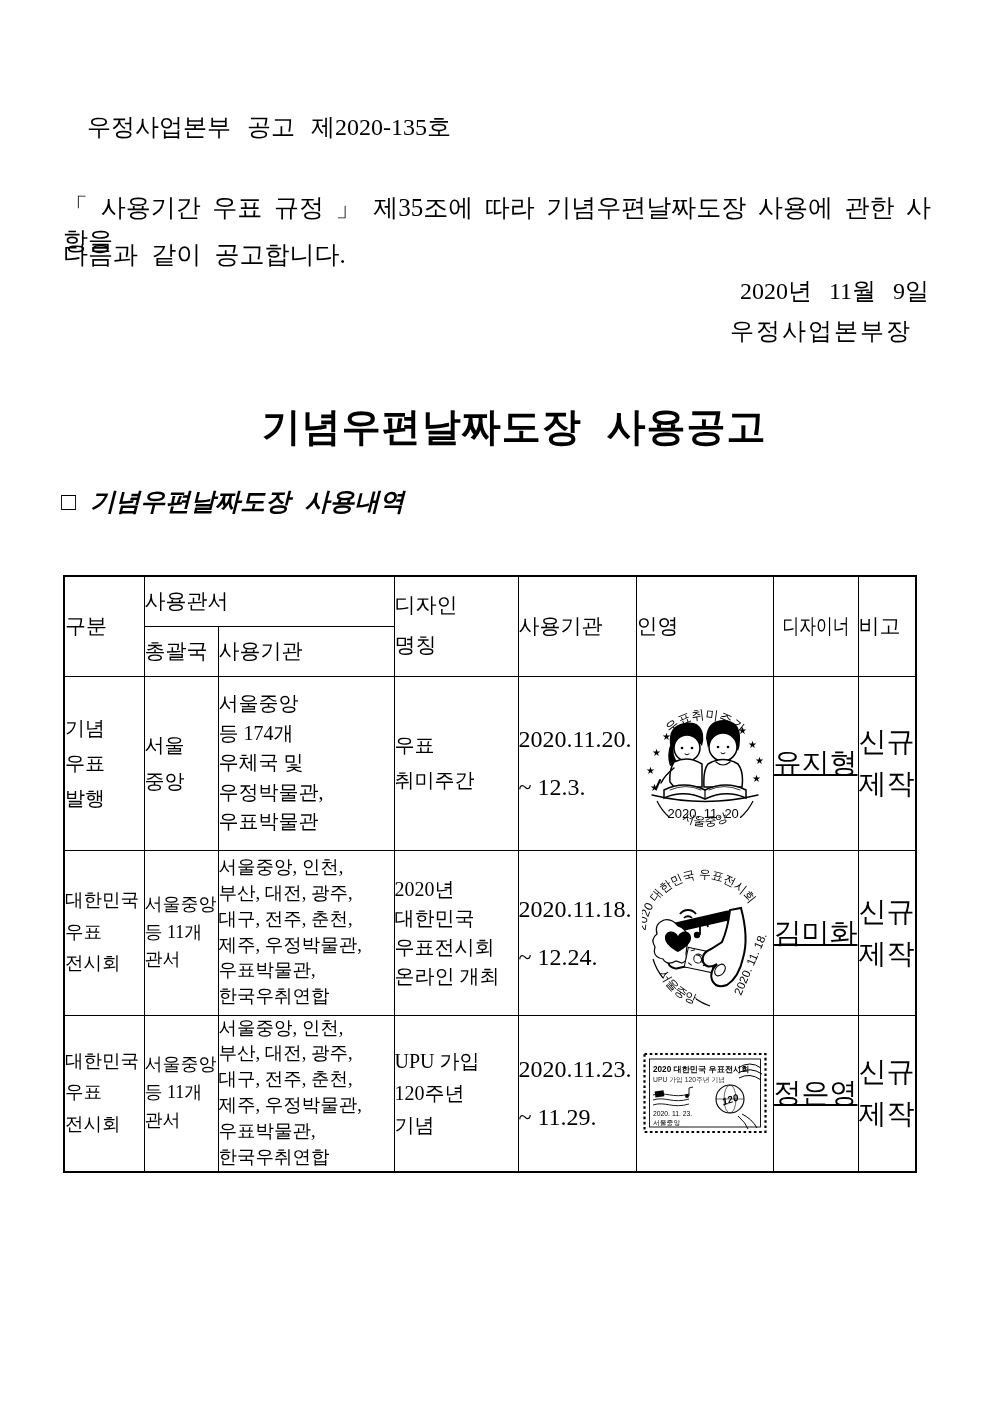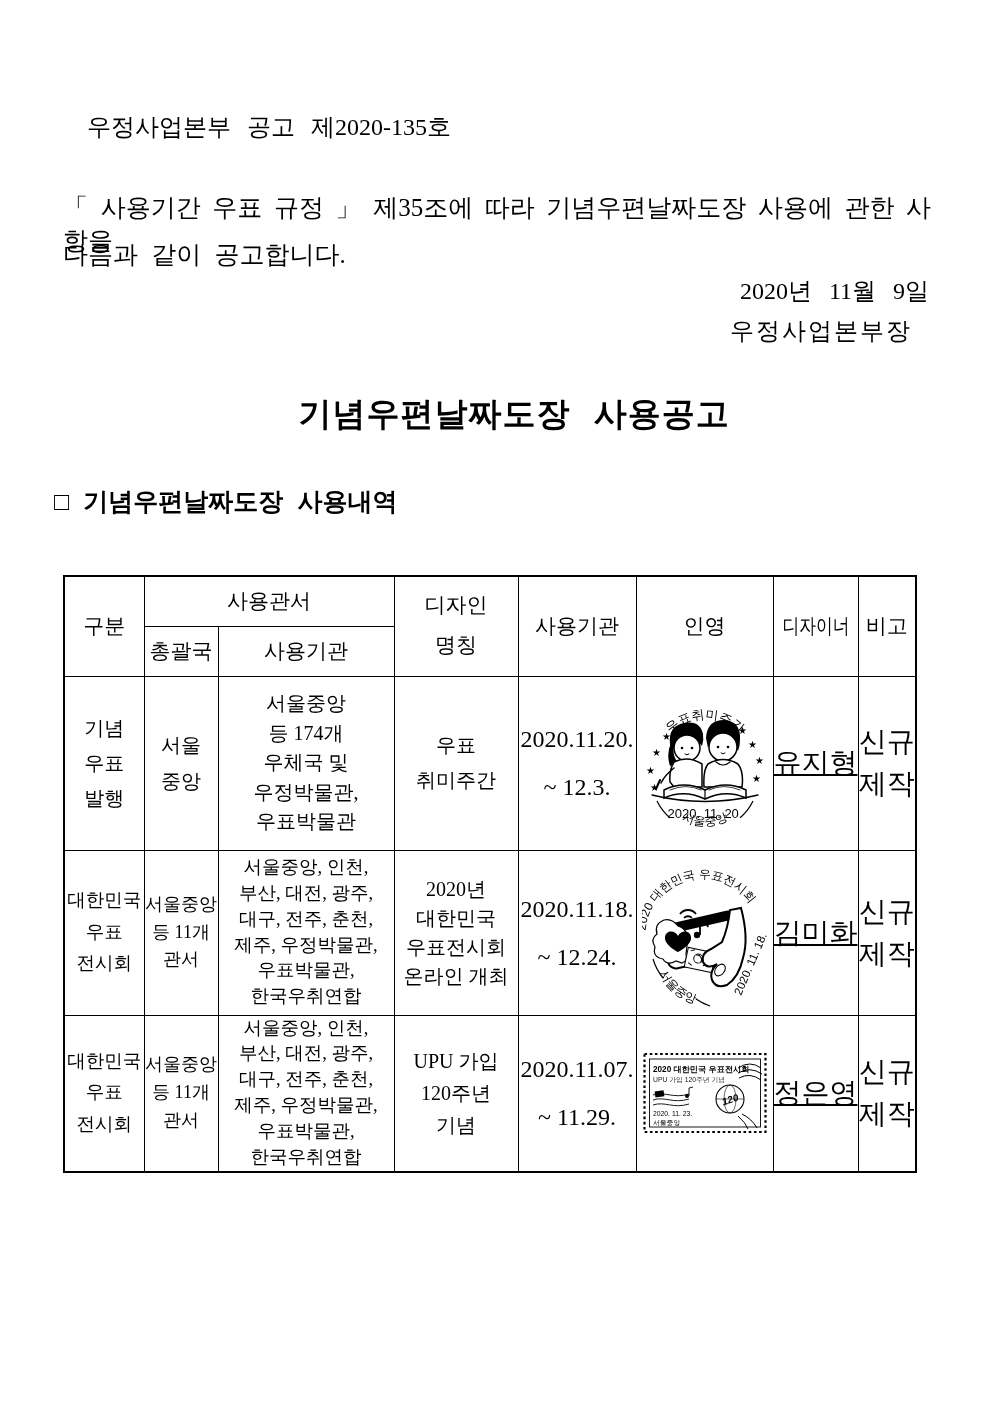--- a/index.html
+++ b/index.html
@@ -11,33 +11,33 @@
   .abs { position:absolute; }
   .doc-number { top:111px; left:63px; font-size:24px; word-spacing:10px;margin-left:24px; }
   .para-line1 {
     top:191px; left:63px; width:868px; font-size:25px;
     text-align:justify; text-align-last:justify; word-spacing:4px;
   }
   .para-line2 { top:238px; left:63px; font-size:25px; word-spacing:7px; }
   .date-line  { top:275px; right:63px; font-size:24px; word-spacing:11px;margin-left:20px; }
   .signer-line{ top:315px; right:80px; font-size:24px; letter-spacing:2px; }
   .main-title {
-    top:392px; left:0; width:100%; text-align:center;
-    font-size:33px; font-weight:bold; word-spacing:14px; letter-spacing:1px;padding-left:36px;
-  }
-  .section-title { top:485px; left:54px; font-size:25px; font-weight:bold; word-spacing:8px; }
+    top:400px; left:0; width:100%; text-align:center;
+    font-size:39px; font-weight:bold; word-spacing:14px; letter-spacing:1px;padding-left:36px;
+  }
+  .section-title { top:485px; left:61px; font-size:25px; font-weight:bold; word-spacing:8px;font-style:italic; }
 
   .table-wrap { top:575px; left:63px; }
   table.usage {
     border-collapse:collapse; table-layout:fixed;
     font-family:"Liberation Sans", sans-serif;
     border:2.5px solid #000;
   }
   table.usage th, table.usage td {
-    border:1.5px solid #000; text-align:center; vertical-align:middle;
+    border:1.5px solid #000; text-align:left; vertical-align:middle;
     padding:0; font-weight:normal; overflow:hidden;margin-top:44px;
   }
   tr.hrow1 { height:50px; } tr.hrow2 { height:50px; }
   tr.drow1 { height:174px; } tr.drow2 { height:165px; } tr.drow3 { height:152px; }
   .hcell { font-size:21px; }
   .hcell.two-line { line-height:1.9; }
   .squeeze { display:inline-block; transform:scaleX(0.8); white-space:nowrap; }
   .lines { white-space:pre-line;font-family:Liberation Serif, serif; }
   .cat   { font-size:20px; line-height:1.75; }
   .cat-sm{ font-size:18.5px; line-height:1.7; }
@@ -231,21 +231,21 @@
 관서</td>
     <td class="uo-sm lines">서울중앙, 인천,
 부산, 대전, 광주,
 대구, 전주, 춘천,
 제주, 우정박물관,
 우표박물관,
 한국우취연합</td>
     <td class="dn-m lines" style="line-height:1.6">UPU 가입
 120주년
 기념</td>
-    <td class="pd lines">2020.11.07.
+    <td class="pd lines">2020.11.23.
 ~  11.29.</td>
     <td class="stamp-cell">
       <svg width="126" height="84" viewBox="0 0 126 84">
         <rect x="2.5" y="3" width="121" height="78" fill="#fff" stroke="#000" stroke-width="2.2" stroke-dasharray="2.6 2.6"></rect>
         <rect x="7.5" y="8" width="111" height="68" fill="none" stroke="#000" stroke-width="0.9"></rect>
         <text class="stxt" x="11" y="21" font-size="8.2" font-weight="bold">2020 대한민국 우표전시회</text>
         <text class="stxt" x="11" y="31" font-size="6.8" fill="#222">UPU 가입 120주년 기념</text>
         <g>
           <path d="M 11 44 C 23 40 31 48 47 43" fill="none" stroke="#000" stroke-width="0.9"></path>
           <path d="M 11 49 C 23 45 31 53 47 48" fill="none" stroke="#000" stroke-width="0.9"></path>

